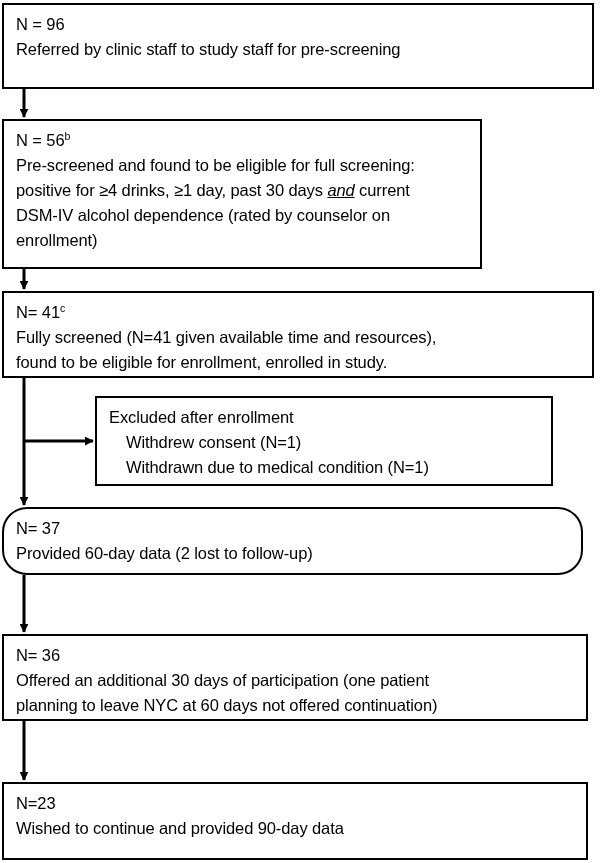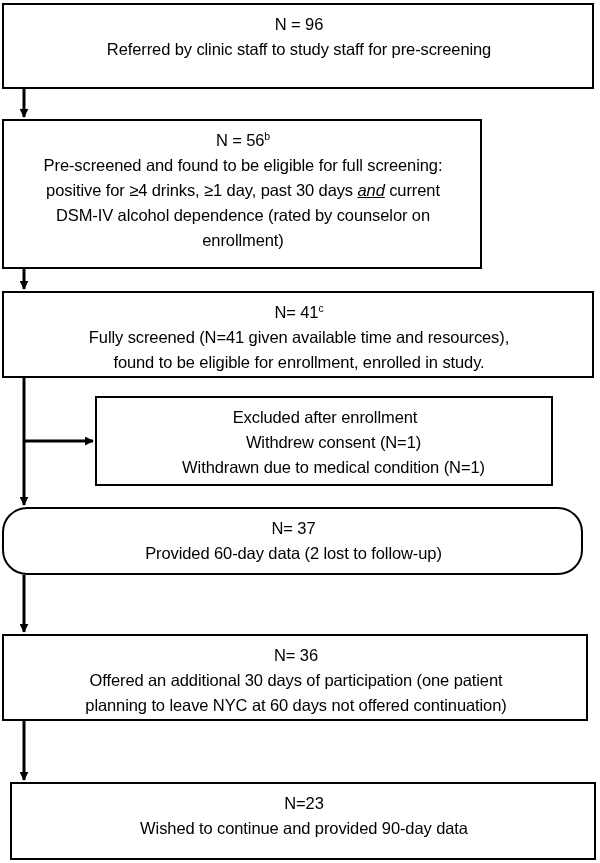--- a/index.html
+++ b/index.html
@@ -30,21 +30,20 @@
     border: 2px solid #000000;
     background: #ffffff;
     padding: 7px 10px 6px 12px;
   }
 
   .node-line {
     font-size: 16.5px;
     line-height: 25px;
     white-space: nowrap;
     letter-spacing: -0.1px;
-    text-align: center;
   }
 
   .sup {
     font-size: 10.5px;
     vertical-align: super;
     line-height: 0;
   }
 
   .em-under {
     font-style: italic;
@@ -65,21 +64,21 @@
     pointer-events: none;
   }
 
   
   #node-referred   { left: 2px;  top: 3px;   width: 592px; height: 86px; }
   #node-prescreen  { left: 2px;  top: 119px; width: 480px; height: 150px; }
   #node-screened   { left: 2px;  top: 291px; width: 592px; height: 87px; }
   #node-excluded   { left: 95px; top: 396px; width: 458px; height: 90px; }
   #node-day60      { left: 2px;  top: 507px; width: 581px; height: 68px; border-radius: 25px; }
   #node-day30offer { left: 2px;  top: 634px; width: 586px; height: 87px; }
-  #node-day90      { left: 2px;  top: 782px; width: 586px; height: 78px; margin-left: 8px; }
+  #node-day90      { left: 2px;  top: 782px; width: 586px; height: 78px; }
 </style>
 </head>
 <body>
 
 <div class="flow-root">
 
   <svg class="connectors" width="600" height="863" viewBox="0 0 600 863" aria-hidden="true">
     <defs>
       <marker id="arrowhead" markerWidth="9" markerHeight="9" refX="8.2" refY="4.5" orient="auto" markerUnits="userSpaceOnUse">
         <path d="M0,0 L9,4.5 L0,9 z" fill="#000000"></path>

